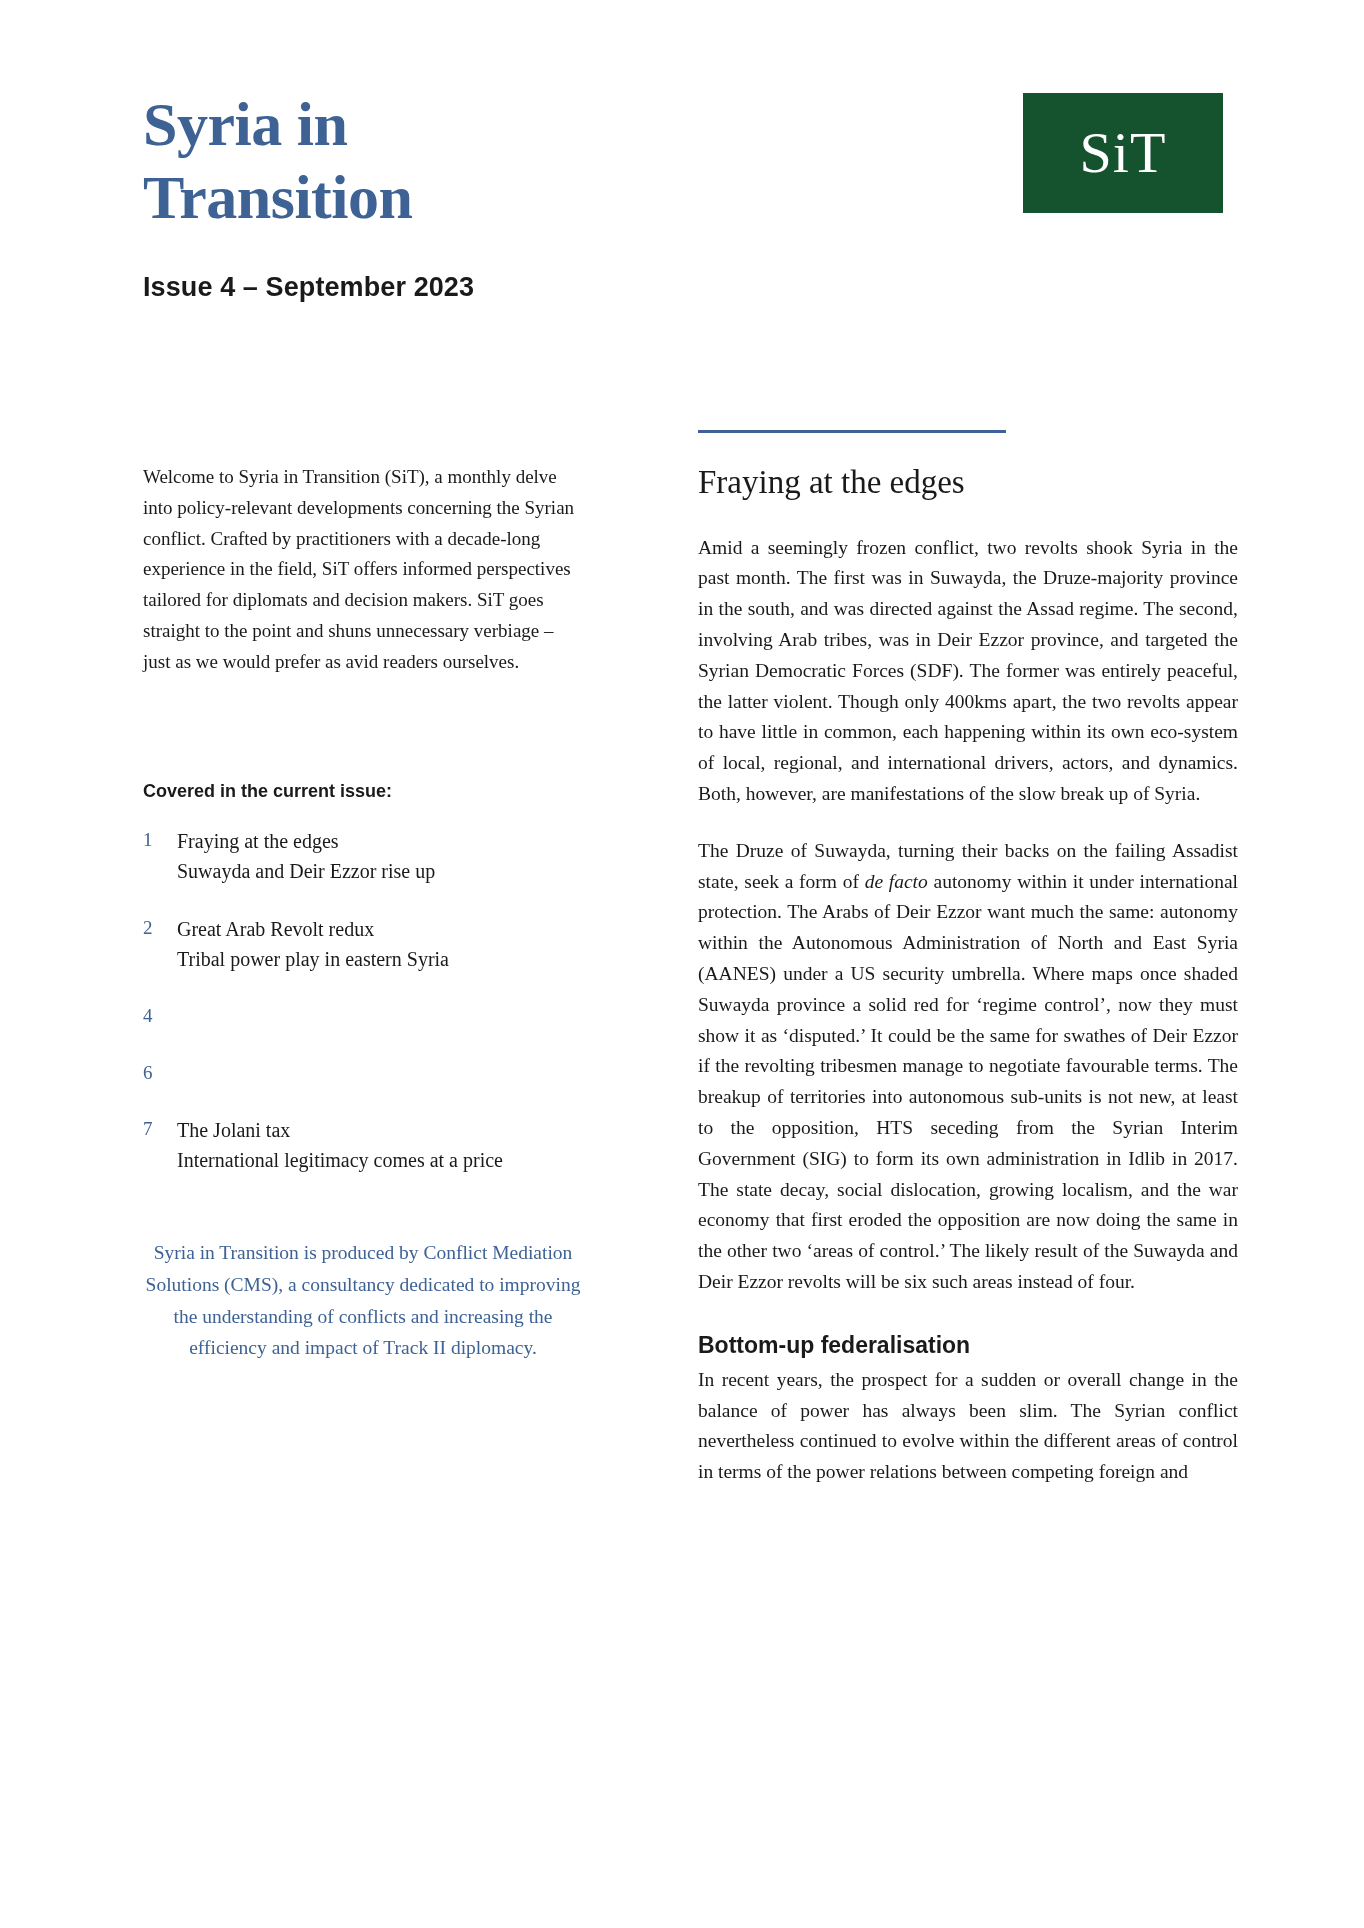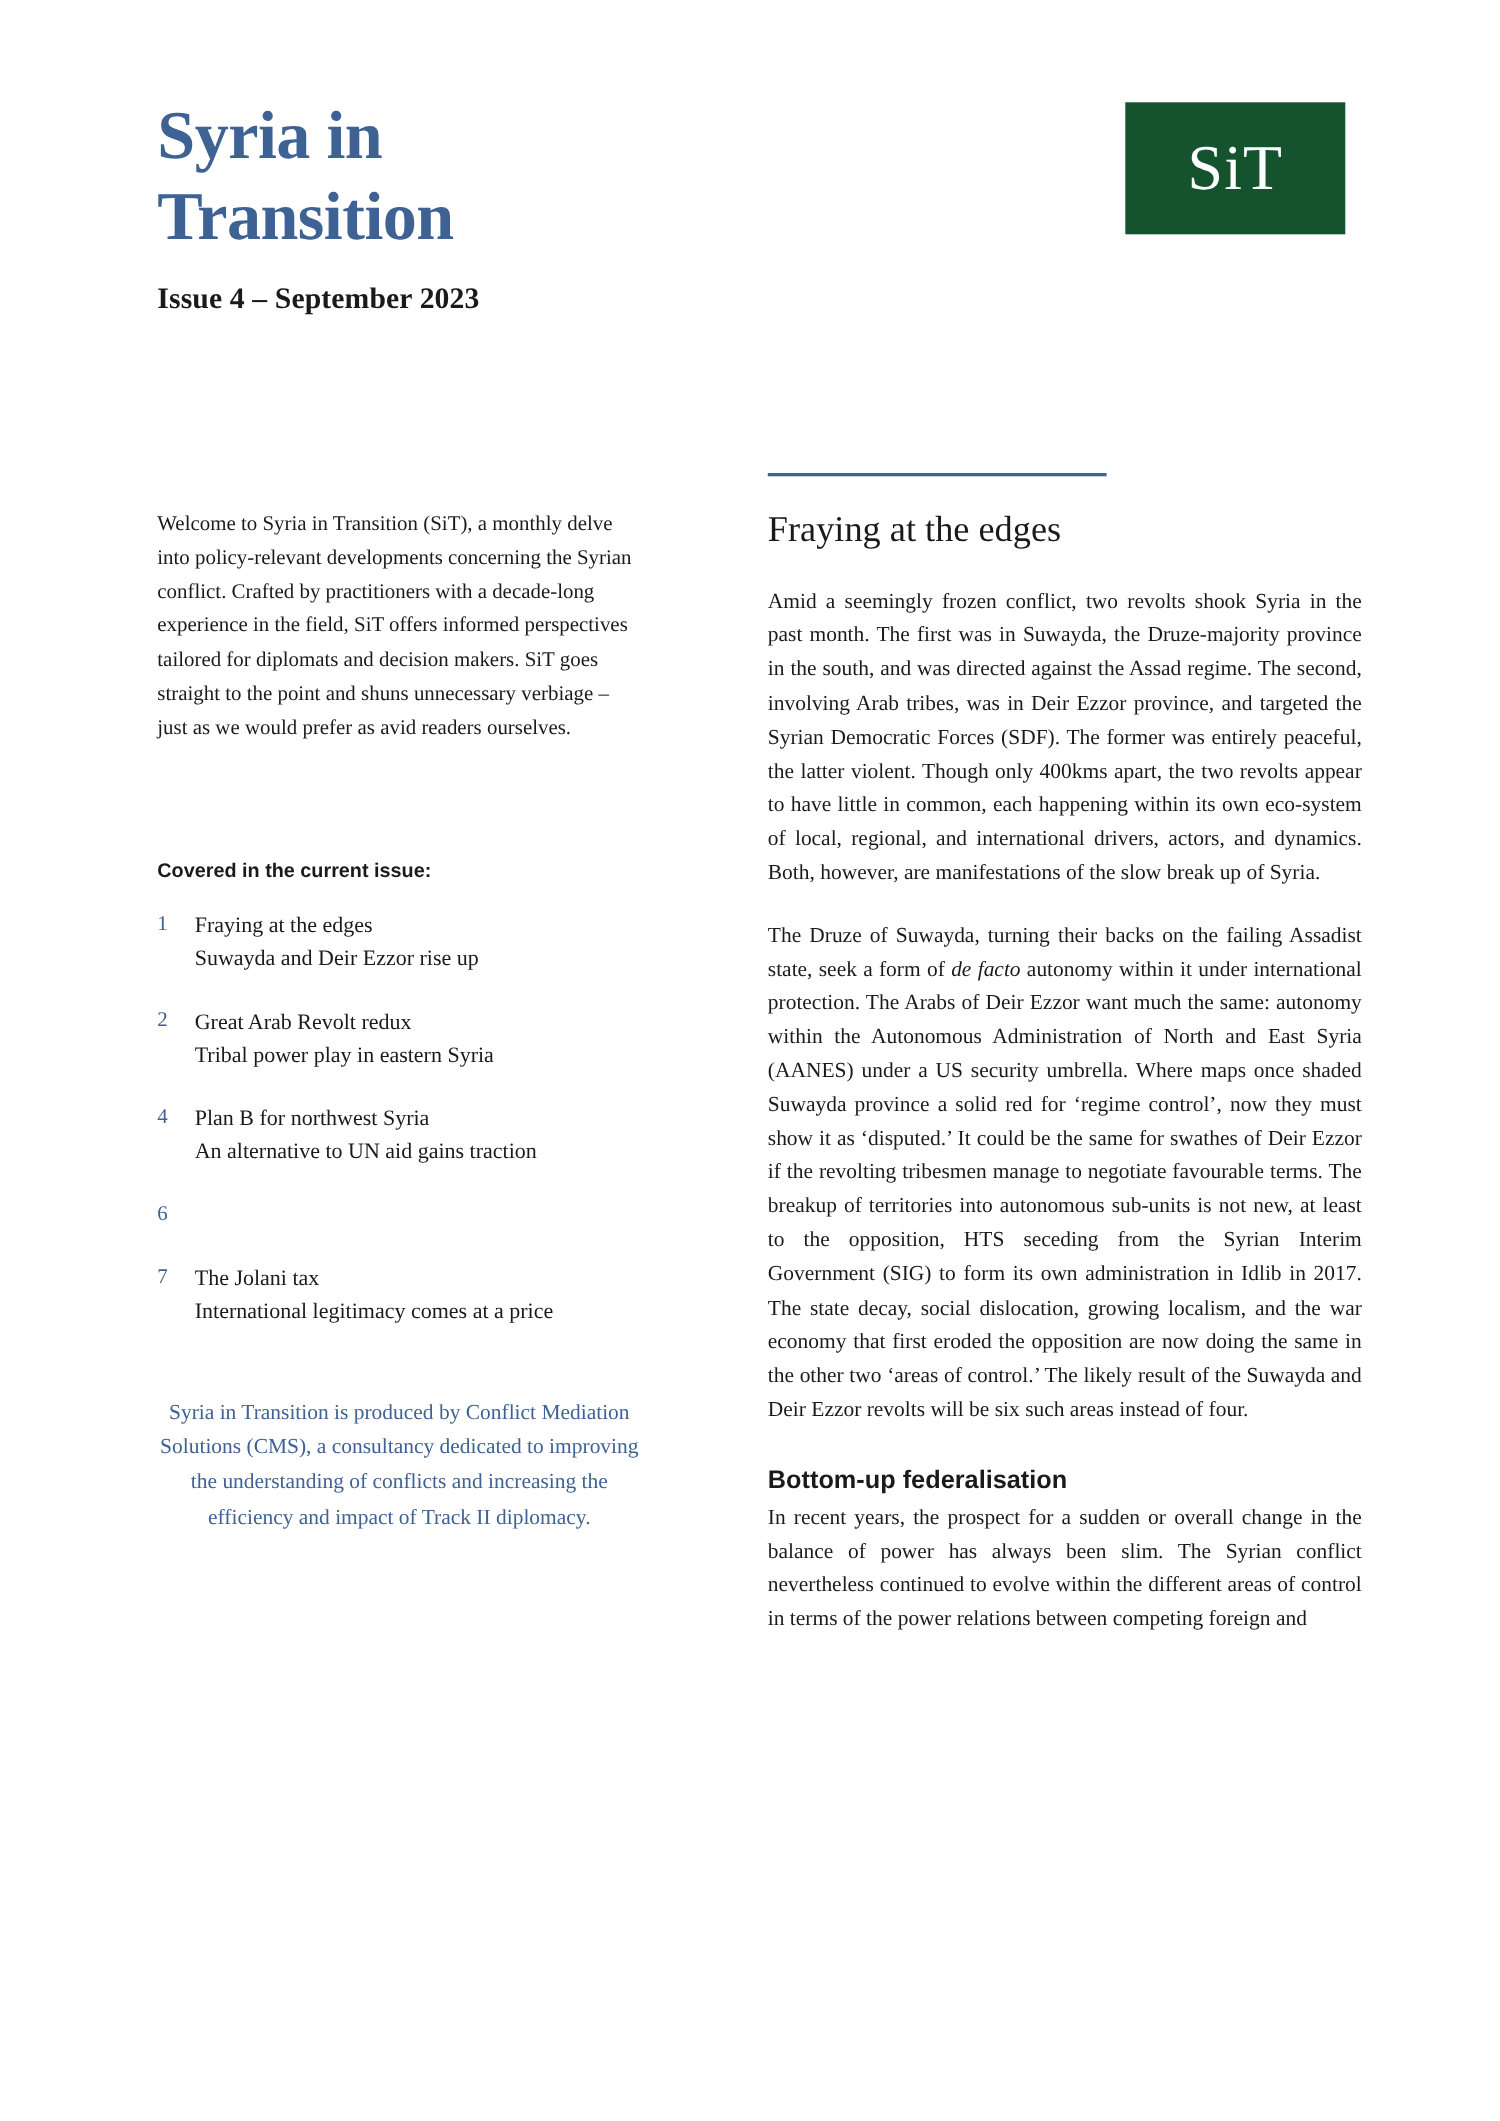--- a/index.html
+++ b/index.html
@@ -34,25 +34,25 @@
     font-family: "Liberation Serif", serif;
     font-weight: bold;
     font-size: 62px;
     line-height: 1.18;
     color: #3d6293;
     letter-spacing: -0.5px;
     margin: 0;
     width: 520px;
   }
   .mast-sub {
-    font-family: Liberation Serif, serif;
+    font-family: Liberation Sans, sans-serif;
     font-size: 27px;
     font-weight: bold;
     color: #1a1a1a;
-    margin-top: 22px;
+    margin-top: 38px;
     letter-spacing: 0.1px;
   }
   .logo-box {
     position: absolute;
     right: 0;
     top: 5px;
     width: 200px;
     height: 120px;
     background: #14532d;
     display: flex;
@@ -205,24 +205,20 @@
       <div class="toc-item">
         <div class="toc-num">2</div>
         <div class="toc-text">
           <span class="toc-title">Great Arab Revolt redux</span>
           <span class="toc-desc">Tribal power play in eastern Syria</span>
         </div>
       </div>
 
       <div class="toc-item">
         <div class="toc-num">4</div>
-        <div class="toc-text">
-          <span class="toc-title">Plan B for northwest Syria</span>
-          <span class="toc-desc">An alternative to UN aid gains traction</span>
-        </div>
       </div>
 
       <div class="toc-item">
         <div class="toc-num">6</div>
       </div>
 
       <div class="toc-item">
         <div class="toc-num">7</div>
         <div class="toc-text">
           <span class="toc-title">The Jolani tax</span>

